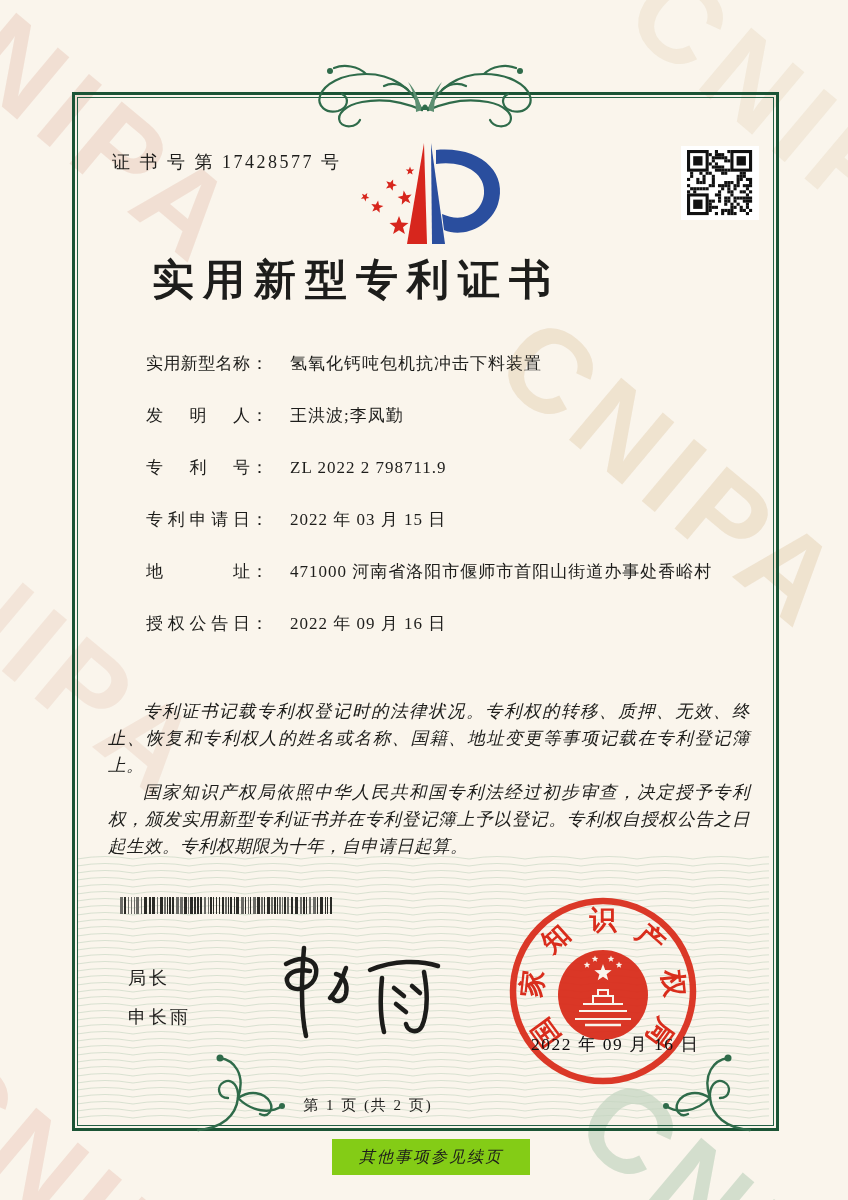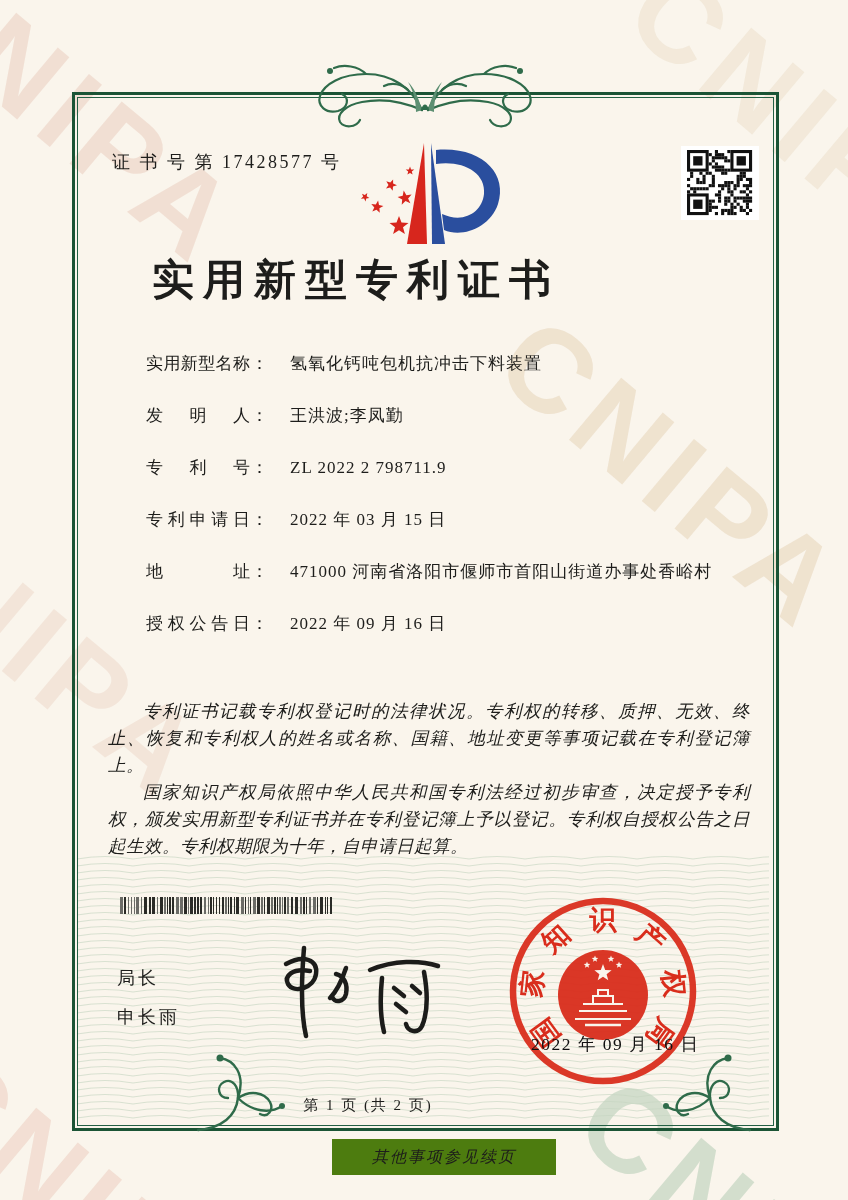--- a/index.html
+++ b/index.html
@@ -21,29 +21,29 @@
   .fields{position:absolute;left:120px;top:352px;width:660px;z-index:3;font-size:17px;}
   .field-row{position:relative;height:23px;margin-bottom:29px;white-space:nowrap;}
   .flabel{display:inline-block;width:104px;text-align:justify;text-align-last:justify;vertical-align:top;margin-left:26px;}
   .fcolon{display:inline-block;margin-left:1px;}
   .fvalue{display:inline-block;margin-left:22px;letter-spacing:1px;}
   .grant2{position:absolute;left:332px;top:0;}
   .body-text{position:absolute;left:108px;top:698px;width:642px;z-index:3;
              font-size:17.5px;line-height:27px;font-style:italic;letter-spacing:0.5px;}
   .body-text p{margin:0;text-indent:2em;text-align:justify;}
   #barcode{position:absolute;left:120px;top:897px;z-index:3;}
-  .director{position:absolute;left:117px;top:966px;z-index:3;font-family:"Liberation Sans", sans-serif;
+  .director{position:absolute;left:128px;top:966px;z-index:3;font-family:"Liberation Sans", sans-serif;
             font-size:18px;letter-spacing:3px;}
   .director div{margin-bottom:15px;}
   #sig{position:absolute;left:262px;top:938px;z-index:3;}
   #seal{position:absolute;left:505px;top:893px;z-index:3;}
   .seal-date{position:absolute;left:531px;top:1032px;z-index:4;font-size:17.5px;letter-spacing:1.5px;color:#101010;}
   .page-no{position:absolute;left:0;top:1096px;width:736px;text-align:center;font-size:15px;
            letter-spacing:2px;z-index:3;}
-  .note-box{position:absolute;left:332px;top:1139px;width:224px;height:36px;background:#4d7c0f;
+  .note-box{position:absolute;left:332px;top:1139px;width:198px;height:36px;background:#84cc16;
             z-index:3;display:flex;align-items:center;justify-content:center;font-size:16px;
             font-style:italic;letter-spacing:2px;}
 </style>
 </head>
 <body>
 
 <div class="page">
 
   <div class="wm" style="left:-45px;top:-75px;color:rgba(231,198,182,0.45);">CNIPA</div>
   <div class="wm" style="left:690px;top:-60px;color:rgba(236,222,200,0.5);">CNIPA</div>

